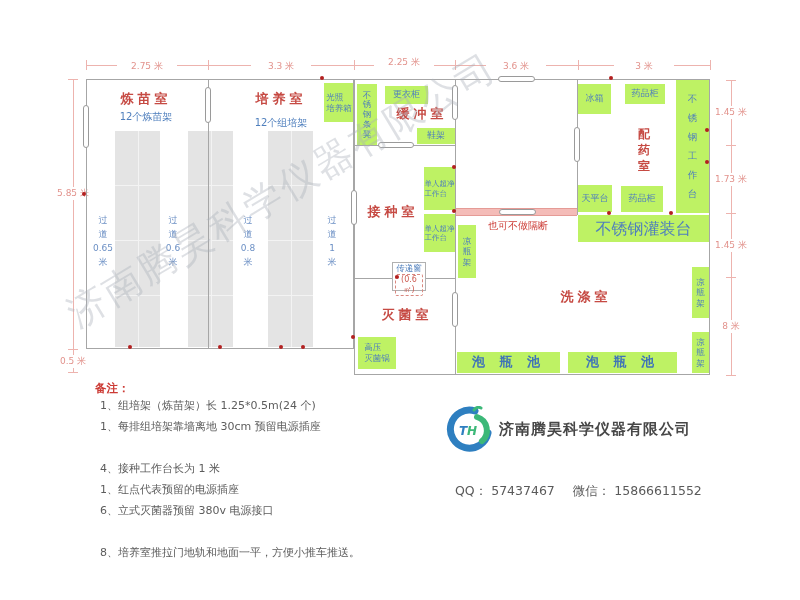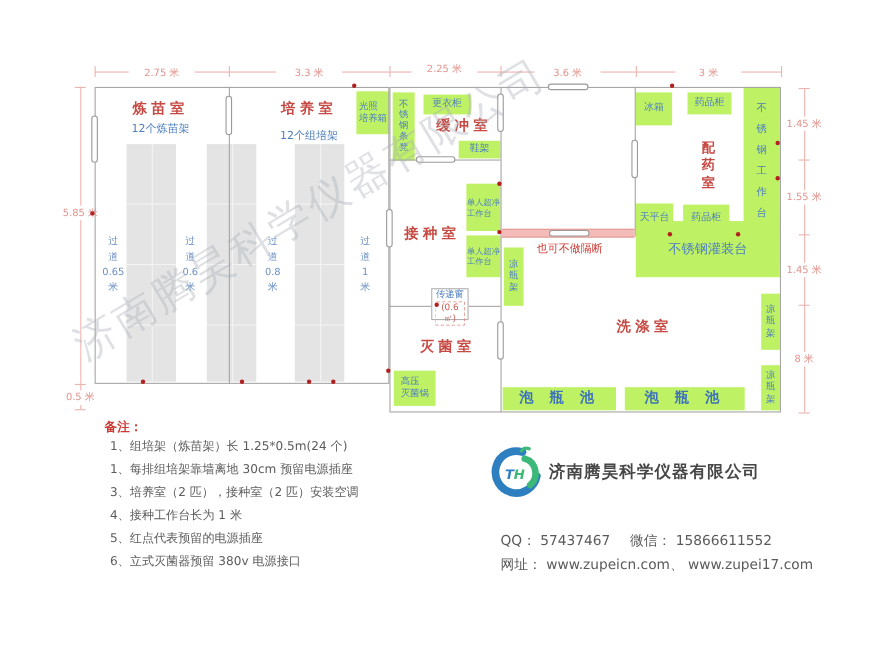--- a/index.html
+++ b/index.html
@@ -123,21 +123,21 @@
   <div class="furn" style="left:358px;top:337px;width:38px;height:32px;font-size:8.5px">高压
 灭菌锅</div>
   <div class="furn pool" style="left:457px;top:352px;width:103px;height:21px">泡 瓶 池</div>
   <div class="furn pool" style="left:568px;top:352px;width:109px;height:21px">泡 瓶 池</div>
   <div class="furn" style="left:692px;top:267px;width:17px;height:51px;font-size:8.5px">凉
 瓶
 架</div>
   <div class="furn" style="left:692px;top:332px;width:17px;height:41px;font-size:8.5px">凉
 瓶
 架</div>
-  <div class="furn" style="left:578px;top:201px;width:131px;height:51px;font-size:12px">不锈钢灌装台</div>
+  <div class="furn" style="left:578px;top:215px;width:131px;height:27px;font-size:16px">不锈钢灌装台</div>
   <div class="furn" style="left:578px;top:84px;width:33px;height:30px">冰箱</div>
   <div class="furn" style="left:625px;top:84px;width:40px;height:20px">药品柜</div>
   <div class="furn" style="left:676px;top:79px;width:33px;height:134px;font-size:9.5px;line-height:2">不
 锈
 钢
 工
 作
 台</div>
   <div class="furn" style="left:578px;top:185px;width:34px;height:27px">天平台</div>
   <div class="furn" style="left:621px;top:186px;width:42px;height:26px">药品柜</div>
@@ -212,42 +212,39 @@
   <div class="dim" style="left:51px;top:187px;width:44px">5.85 米</div>
   <div class="dim" style="left:51px;top:355px;width:44px">0.5 米</div>
 
   <div class="dimline" style="left:731px;top:80px;width:1px;height:295px"></div>
   <div class="tick" style="left:726px;top:80px;width:10px;height:1px"></div>
   <div class="tick" style="left:726px;top:145px;width:10px;height:1px"></div>
   <div class="tick" style="left:726px;top:213px;width:10px;height:1px"></div>
   <div class="tick" style="left:726px;top:277px;width:10px;height:1px"></div>
   <div class="tick" style="left:726px;top:375px;width:10px;height:1px"></div>
   <div class="dim" style="left:709px;top:106px;width:44px">1.45 米</div>
-  <div class="dim" style="left:709px;top:173px;width:44px">1.55 米</div>
+  <div class="dim" style="left:709px;top:173px;width:44px">1.73 米</div>
   <div class="dim" style="left:709px;top:239px;width:44px">1.45 米</div>
   <div class="dim" style="left:709px;top:320px;width:44px">8 米</div>
 
   <div class="notes-title">备注：</div>
   <div class="note" style="top:398px">1、组培架（炼苗架）长 1.25*0.5m(24 个)</div>
   <div class="note" style="top:419px">1、每排组培架靠墙离地 30cm 预留电源插座</div>
-  <div class="note" style="top:440px">3、培养室（2 匹），接种室（2 匹）安装空调</div>
   <div class="note" style="top:461px">4、接种工作台长为 1 米</div>
-  <div class="note" style="top:482px">5、红点代表预留的电源插座</div>
+  <div class="note" style="top:482px">1、红点代表预留的电源插座</div>
   <div class="note" style="top:503px">6、立式灭菌器预留 380v 电源接口</div>
+  <div class="note" style="top:545px">8、培养室推拉门地轨和地面一平，方便小推车推送。</div>
 
   <div style="position:absolute;left:445px;top:406px;width:48px;height:48px;z-index:15">
     <svg width="48" height="48" viewBox="0 0 48 48">
       <path d="M30 5 A19 19 0 1 0 43 27" fill="none" stroke="#2e7fc0" stroke-width="7" stroke-linecap="round"></path>
       <path d="M32 11 A14 14 0 0 1 37 35" fill="none" stroke="#3cb878" stroke-width="6" stroke-linecap="round"></path>
       <path d="M29 4 q3 -4 7 -2" fill="none" stroke="#3cb878" stroke-width="3" stroke-linecap="round"></path>
       <text x="14" y="29" font-size="12" font-style="italic" font-weight="bold" fill="#2e7fc0">T</text>
       <text x="22" y="29" font-size="12" font-style="italic" font-weight="bold" fill="#3cb878">H</text>
     </svg>
   </div>
   <div class="cname">济南腾昊科学仪器有限公司</div>
   <div class="contact" style="top:483px">
     <span>QQ：</span><span>57437467</span><span class="gap">微信：</span><span>15866611552</span>
   </div>
-  <div class="contact" style="top:505px">
-    <span>网址：</span><span>www.zupeicn.com、 www.zupei17.com</span>
-  </div>
 
 </div>
 
 </body></html>

